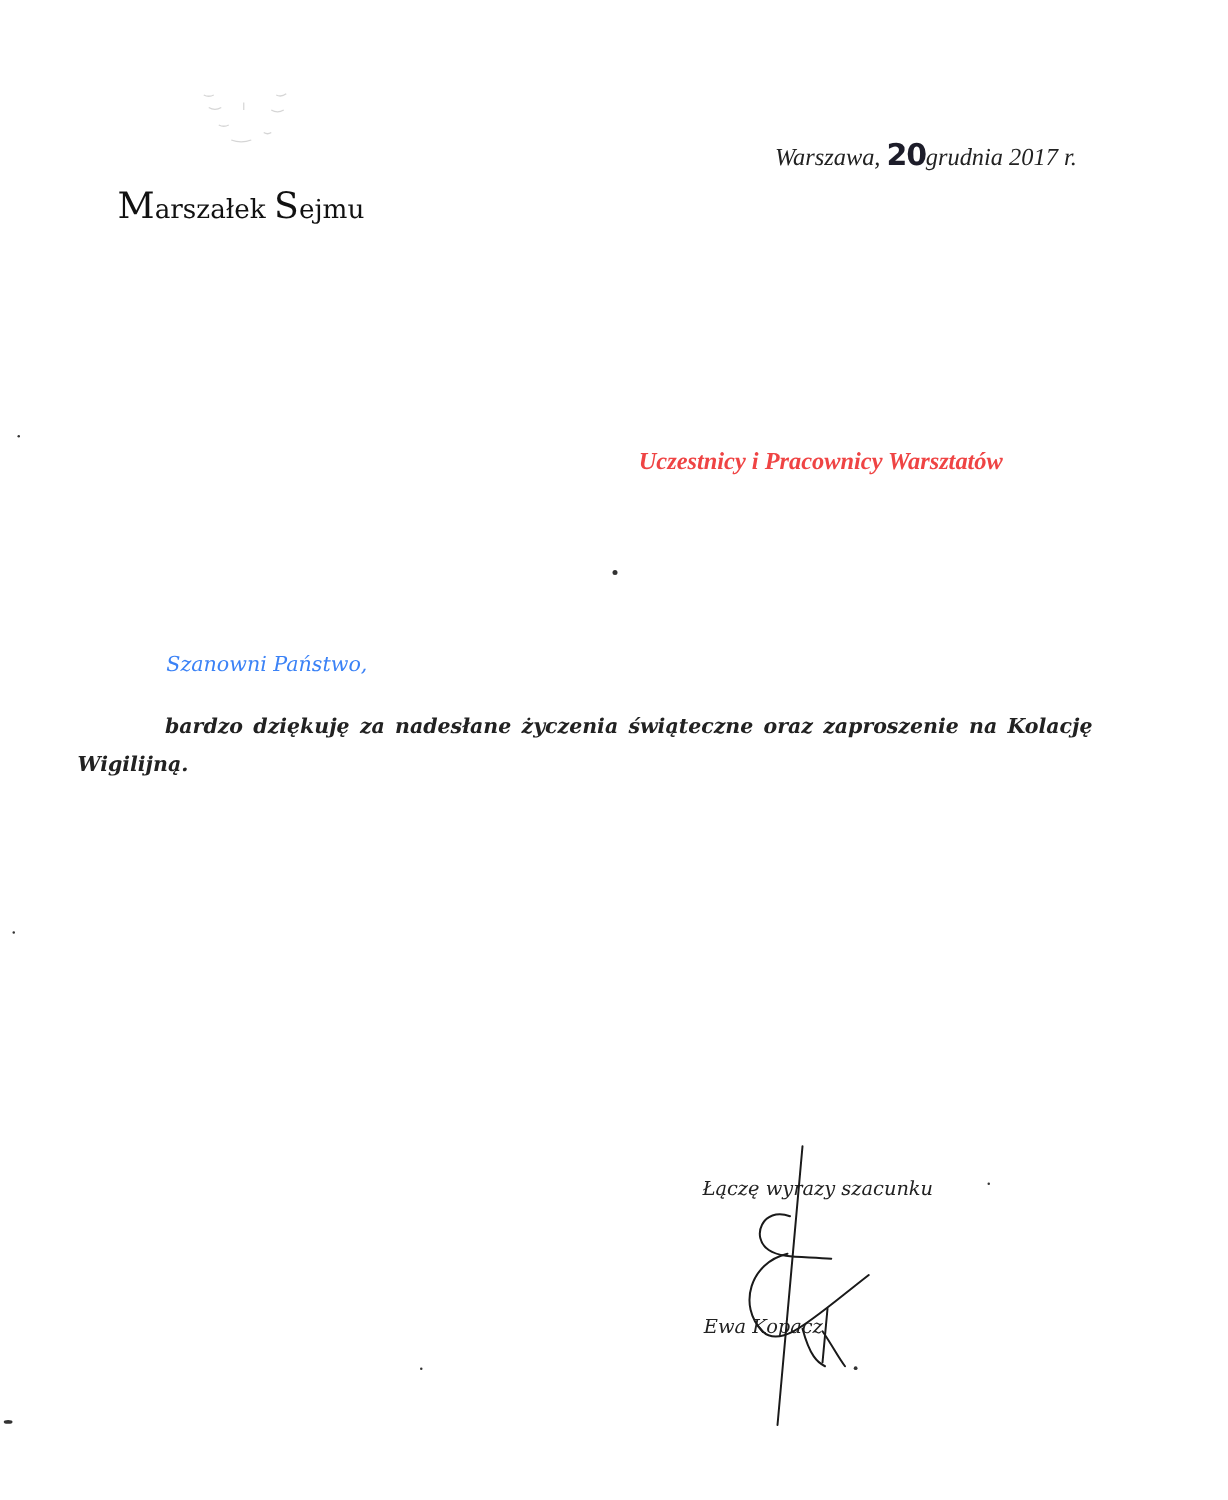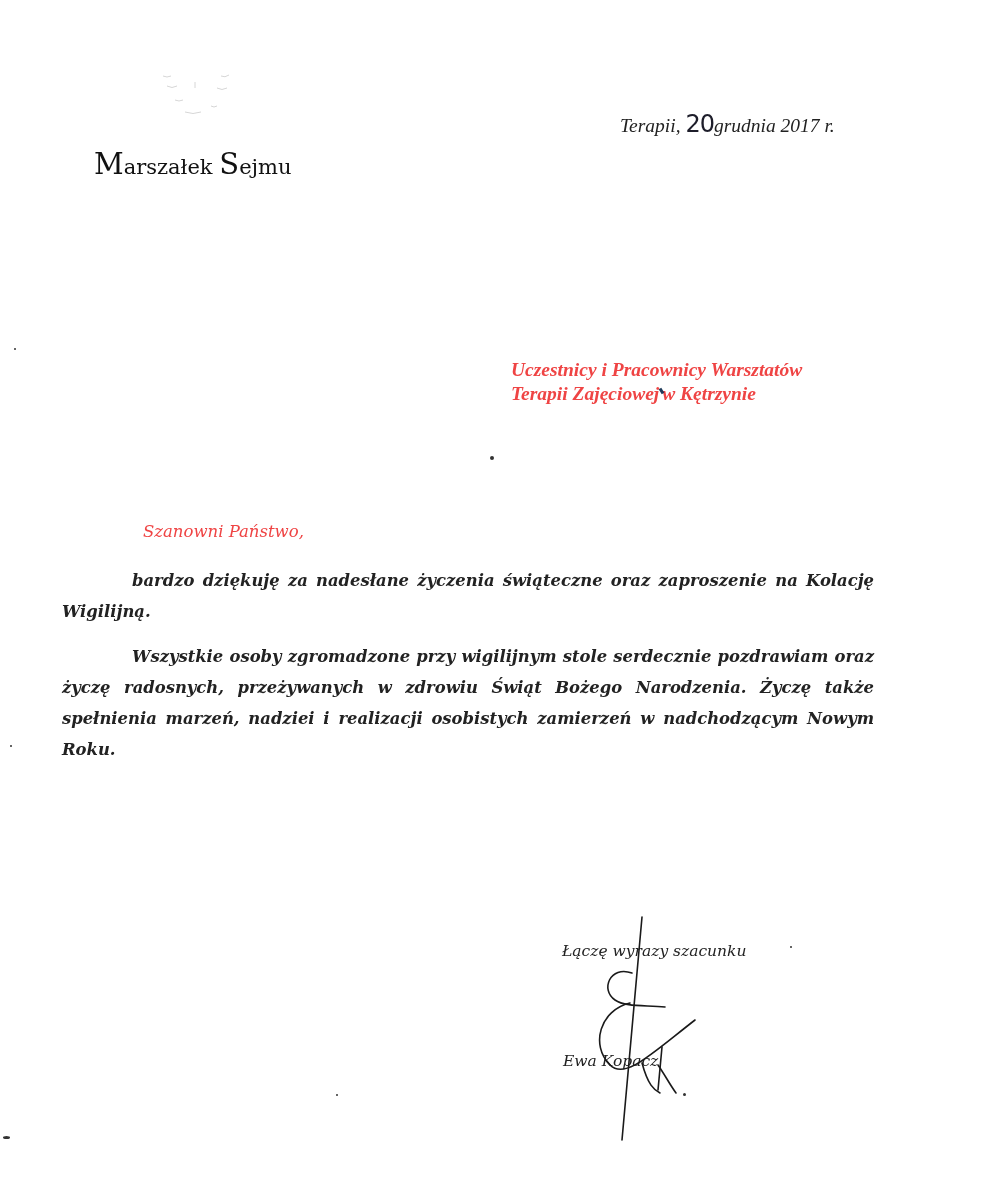--- a/index.html
+++ b/index.html
@@ -48,21 +48,21 @@
       top: 110px;
       font-style: italic;
       font-size: 19.5px;
       color: #222;
       white-space: nowrap;
     }
     .date .handwritten {
       font-family: "DejaVu Sans", sans-serif;
       font-style: normal;
       font-size: 24px;
-      font-weight: 400;
+      font-weight: 700;
       color: #1d1d2a;
       letter-spacing: -1px;
     }
 
     .recipient {
       position: absolute;
       left: 511px;
       top: 358px;
       font-weight: bold;
       font-style: italic;
@@ -74,26 +74,26 @@
       display: inline-block;
       width: 3px; height: 6px;
       background: #1f3b5a;
       transform: rotate(-30deg);
       margin: 0 -1px 0 1px;
       vertical-align: 6px;
     }
 
     .salutation {
       position: absolute;
-      left: 143px;
+      left: 133px;
       top: 522px;
       font-family: "DejaVu Serif", serif;
       font-style: italic;
       font-size: 16.5px;
-      color: #ef4444;
+      color: #3b82f6;
     }
 
     .body-text {
       position: absolute;
       left: 62px;
       top: 565px;
       width: 812px;
       font-family: "DejaVu Serif", serif;
       font-style: italic;
       font-size: 16.4px;
@@ -152,35 +152,31 @@
     </g>
   </svg>
 
   <div class="sender">
     <div class="line1">
       <span class="cap">M</span><span>arszałek </span><span class="cap">S</span><span>ejmu</span>
     </div>
   </div>
 
   <div class="date">
-    <span>Terapii, </span><span class="handwritten">20</span><span>grudnia 2017 r.</span>
+    <span>Warszawa, </span><span class="handwritten">20</span><span>grudnia 2017 r.</span>
   </div>
 
   <div class="recipient">
     <div>Uczestnicy i Pracownicy Warsztatów</div>
-    <div>
-      <span>Terapii Zajęciowej</span><span class="ink-mark"></span><span>w Kętrzynie</span>
-    </div>
   </div>
 
   <div class="salutation">Szanowni Państwo,</div>
 
   <div class="body-text">
     <p>bardzo dziękuję za nadesłane życzenia świąteczne oraz zaproszenie na Kolację Wigilijną.</p>
-    <p>Wszystkie osoby zgromadzone przy wigilijnym stole serdecznie pozdrawiam oraz życzę radosnych, przeżywanych w zdrowiu Świąt Bożego Narodzenia. Życzę także spełnienia marzeń, nadziei i realizacji osobistych zamierzeń w nadchodzącym Nowym Roku.</p>
   </div>
 
   <div class="closing">Łączę wyrazy szacunku</div>
   <div class="signer">Ewa Kopacz</div>
 
   <svg class="signature" viewBox="0 0 140 230">
     <g fill="none" stroke="#1a1a1a" stroke-width="1.6" stroke-linecap="round">
       <path d="M72 2 L52 225"></path>
       <path d="M62 58 C40 50 30 75 45 85 C55 92 75 90 95 92"></path>
       <path d="M60 88 C30 95 20 130 40 150 C55 165 80 140 125 105"></path>

